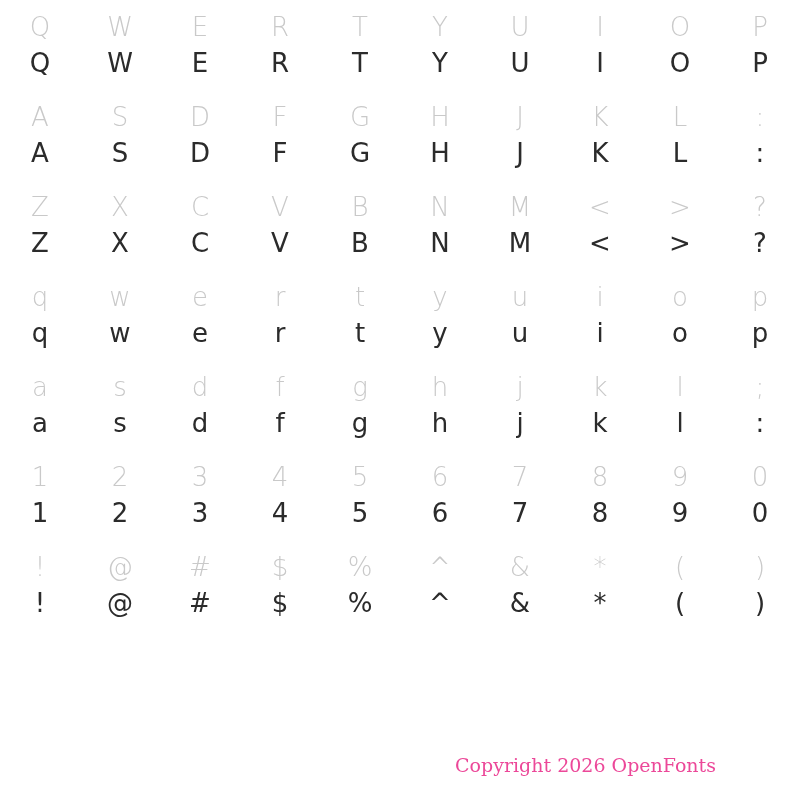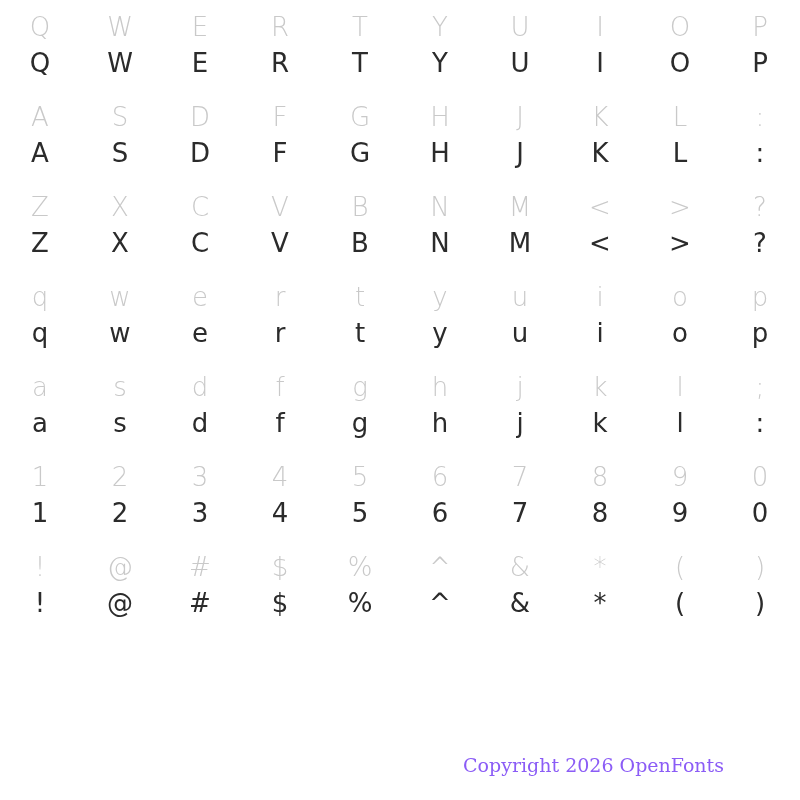--- a/index.html
+++ b/index.html
@@ -52,23 +52,23 @@
   }
   .row-dark .cell {
     color: #2b2b2b;
     font-size: 26px;
     font-weight: 400;
     height: 52px;
     padding-top: 8px;
   }
   .copyright {
     position: absolute;
-    right: 76px;
+    right: 84px;
     bottom: 24px;
-    color: #8b5cf6;
+    color: #ec4899;
     font-size: 19px;
     font-family: "DejaVu Serif", serif;
     white-space: nowrap;
   }
 </style>
 </head>
 <body>
 
 <div id="specimen">
 

